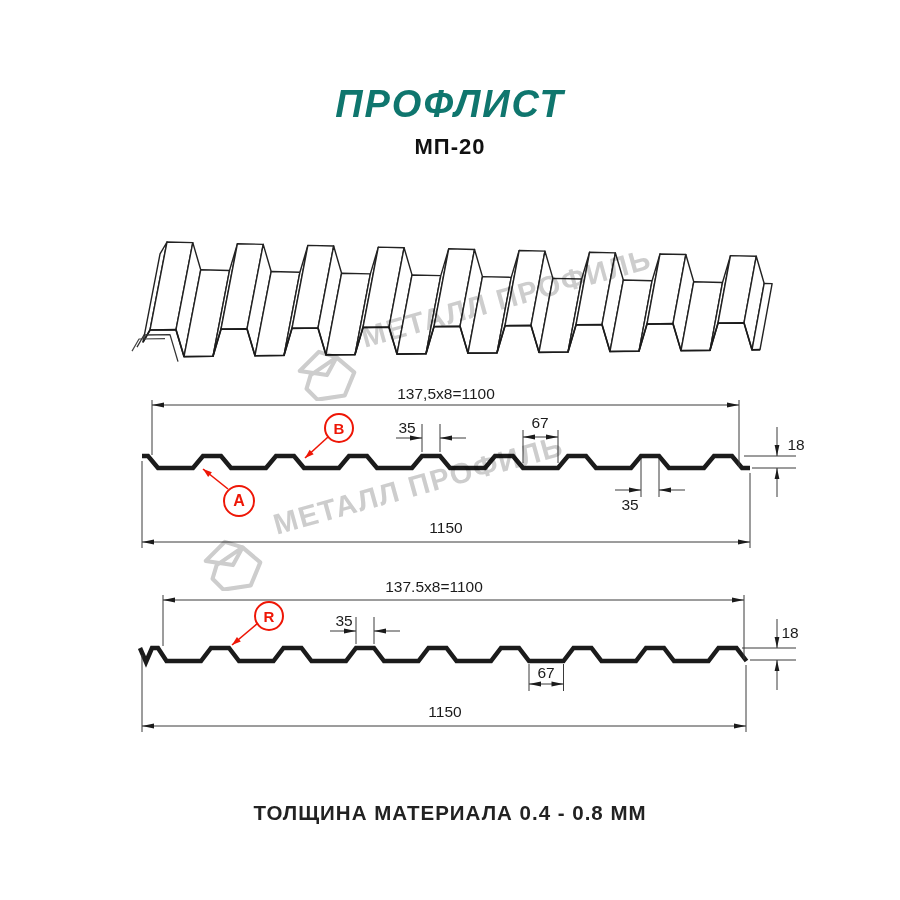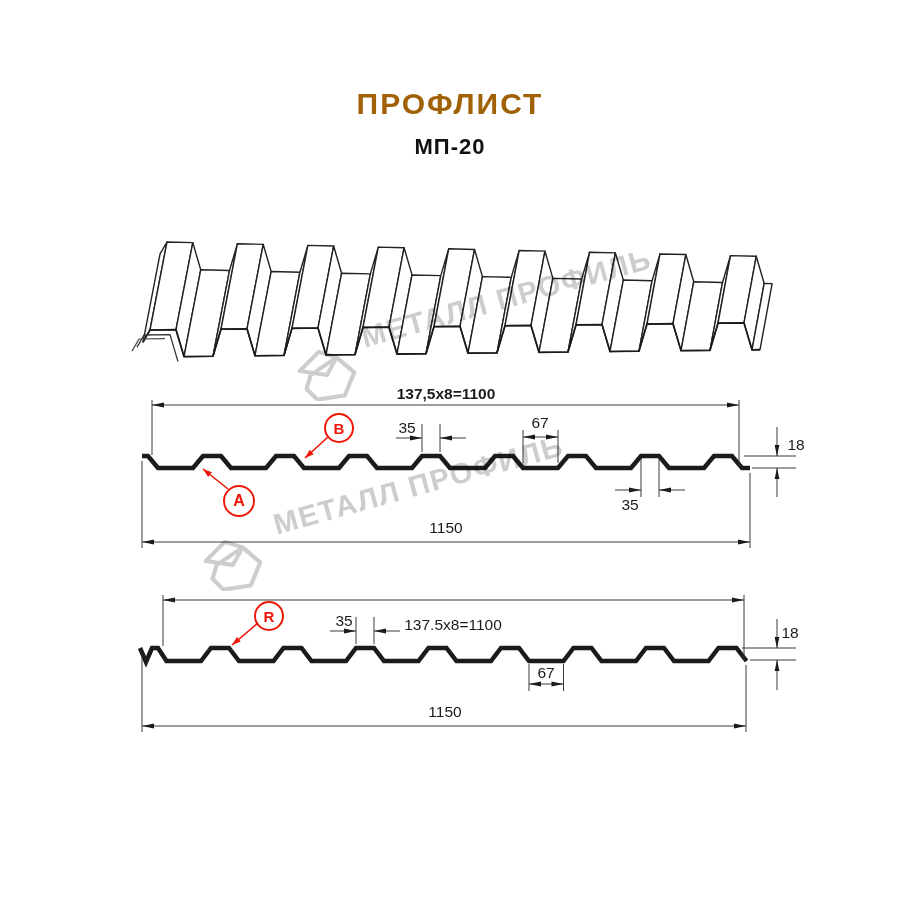--- a/index.html
+++ b/index.html
@@ -1,21 +1,21 @@
 <!DOCTYPE html>
 <html><head>
 <meta charset="utf-8">
 <style>
   html,body{margin:0;padding:0;background:#ffffff;}
   #stage{position:relative;width:900px;height:900px;background:#fff;overflow:hidden;
          font-family:"Liberation Sans",sans-serif;}
   #art{position:absolute;left:0;top:0;z-index:1;}
   .txt{position:absolute;transform:translate(-50%,-50%);white-space:nowrap;z-index:2;color:#1b1b1b;}
   .dim{font-size:15.5px;}
-  .title{font-size:30px;font-weight:bold;letter-spacing:2px;color:#a16207;}
+  .title{font-size:38px;font-weight:bold;letter-spacing:2px;color:#0f766e;font-style:italic;}
   .subtitle{font-size:22px;font-weight:600;letter-spacing:1px;color:#111;}
   .footer{font-size:20.5px;font-weight:600;letter-spacing:1px;color:#222;}
   .badge{position:absolute;z-index:2;border:2.5px solid #ee1606;border-radius:50%;
          color:#ee1606;font-weight:bold;display:flex;align-items:center;justify-content:center;
          background:transparent;}
   .wm{position:absolute;z-index:3;mix-blend-mode:multiply;color:#cdcdcd;}
   .wmtext{font-size:29px;font-weight:bold;letter-spacing:1.5px;white-space:nowrap;
           transform-origin:left center;transform:rotate(-15.5deg);height:34px;line-height:34px;}
 </style>
 </head>
@@ -143,37 +143,38 @@
       </g>
       <g>
         <line x1="258" y1="623" x2="232" y2="645" stroke="#ee1606" stroke-width="1.6"></line>
         <polygon points="232,645 236.9326498439235,636.8963609706971 240.80830329272055,641.4766786829118" fill="#ee1606"></polygon>
       </g>
     </svg>
 
   <div class="txt title" style="left:450px;top:104px;">ПРОФЛИСТ</div>
   <div class="txt subtitle" style="left:450px;top:147px;text-align:right;">МП-20</div>
 
-  <div class="txt dim" style="left:446px;top:394px;font-weight:bold;">137,5x8=1100</div>
+  <div class="txt dim" style="left:446px;top:394px;">137,5x8=1100</div>
   <div class="txt dim" style="left:407px;top:428px;">35</div>
   <div class="txt dim" style="left:540px;top:423px;">67</div>
   <div class="txt dim" style="left:630px;top:505px;">35</div>
   <div class="txt dim" style="left:796px;top:445px;">18</div>
   <div class="txt dim" style="left:446px;top:528px;">1150</div>
 
-  <div class="txt dim" style="left:453px;top:587px;margin-top:38px;">137.5x8=1100</div>
+  <div class="txt dim" style="left:434px;top:587px;">137.5x8=1100</div>
   <div class="txt dim" style="left:344px;top:621px;">35</div>
   <div class="txt dim" style="left:546px;top:673px;">67</div>
   <div class="txt dim" style="left:790px;top:633px;">18</div>
   <div class="txt dim" style="left:445px;top:712px;">1150</div>
 
   <div class="badge" style="left:223px;top:485px;width:28px;height:28px;font-size:16px;">A</div>
   <div class="badge" style="left:324px;top:413px;width:26px;height:26px;font-size:15px;">B</div>
   <div class="badge" style="left:254px;top:601px;width:26px;height:26px;font-size:15px;">R</div>
 
+  <div class="txt footer" style="left:450px;top:813px;">ТОЛЩИНА МАТЕРИАЛА 0.4 - 0.8 ММ</div>
 
   <div class="wm" style="left:291px;top:341px;">
     <svg width="72" height="60" viewBox="0 0 100 88">
       <polygon points="10,44 38,16 64,24 50,50" fill="none" stroke="#cdcdcd" stroke-width="6" stroke-linejoin="round"></polygon>
       <polygon points="26,50 64,24 90,46 76,80 36,86 20,70" fill="none" stroke="#cdcdcd" stroke-width="6" stroke-linejoin="round"></polygon>
     </svg>
   </div>
   <div class="wm wmtext" style="left:362px;top:321px;">МЕТАЛЛ ПРОФИЛЬ</div>
   <div class="wm" style="left:197px;top:531px;">
     <svg width="72" height="60" viewBox="0 0 100 88">

